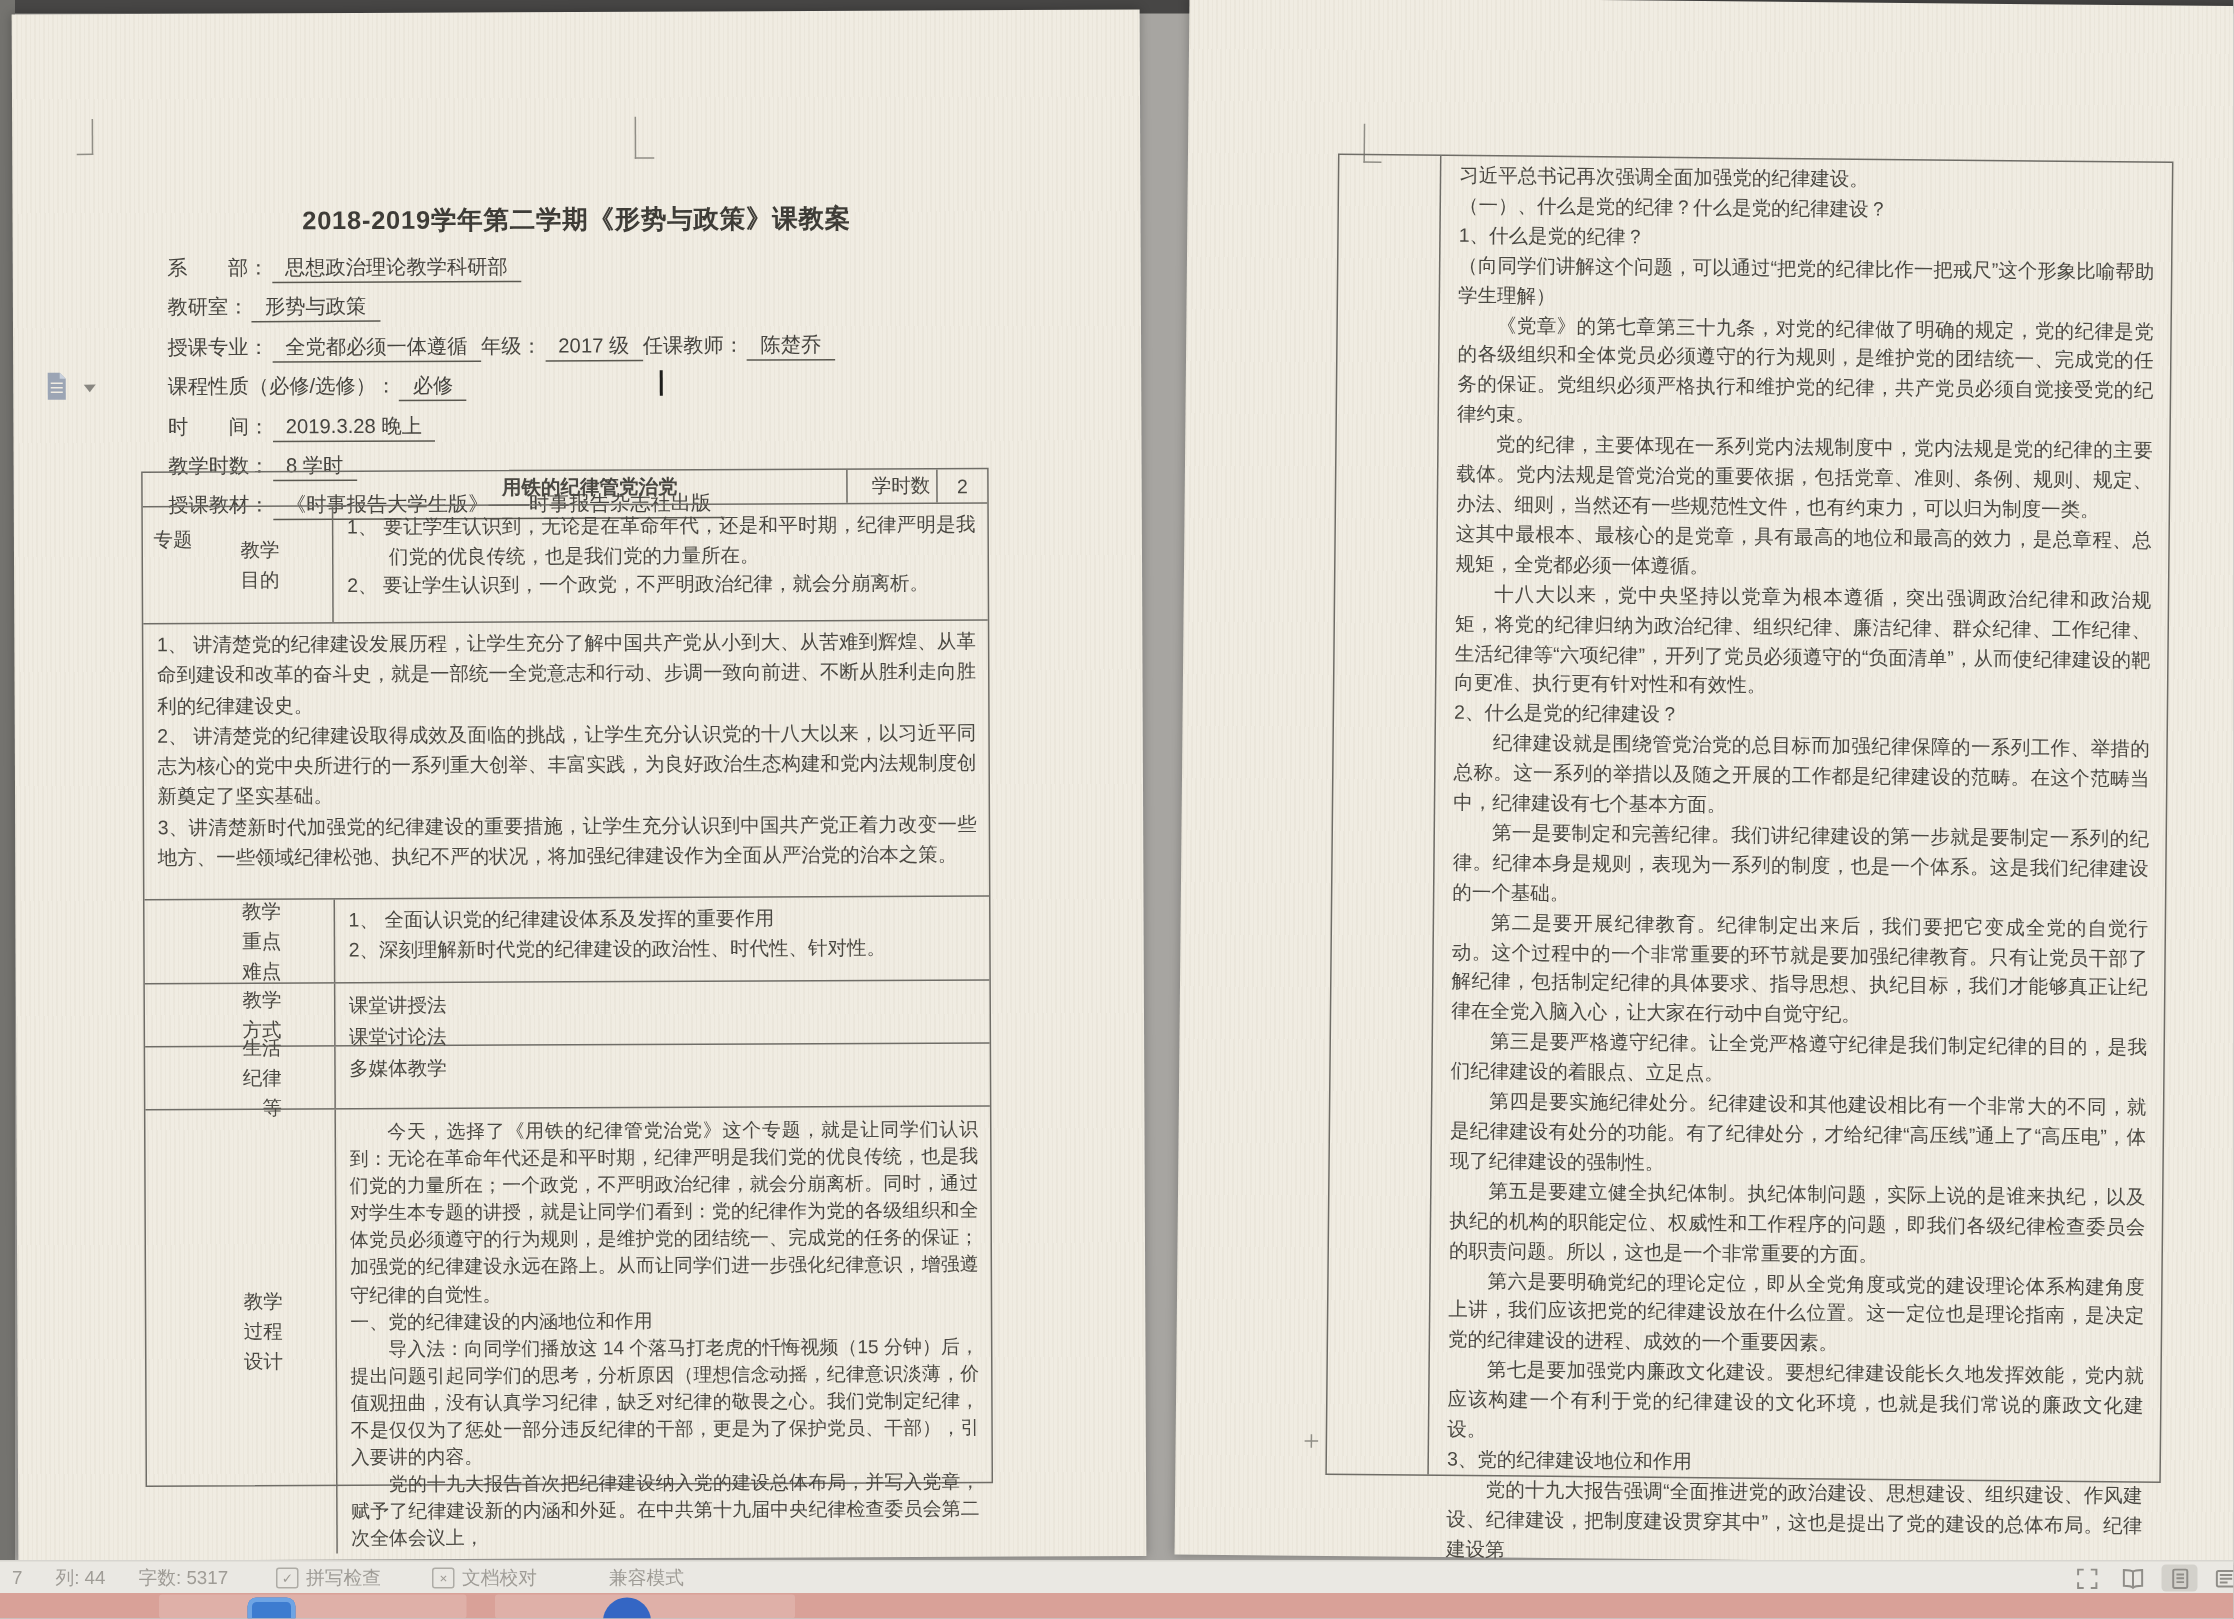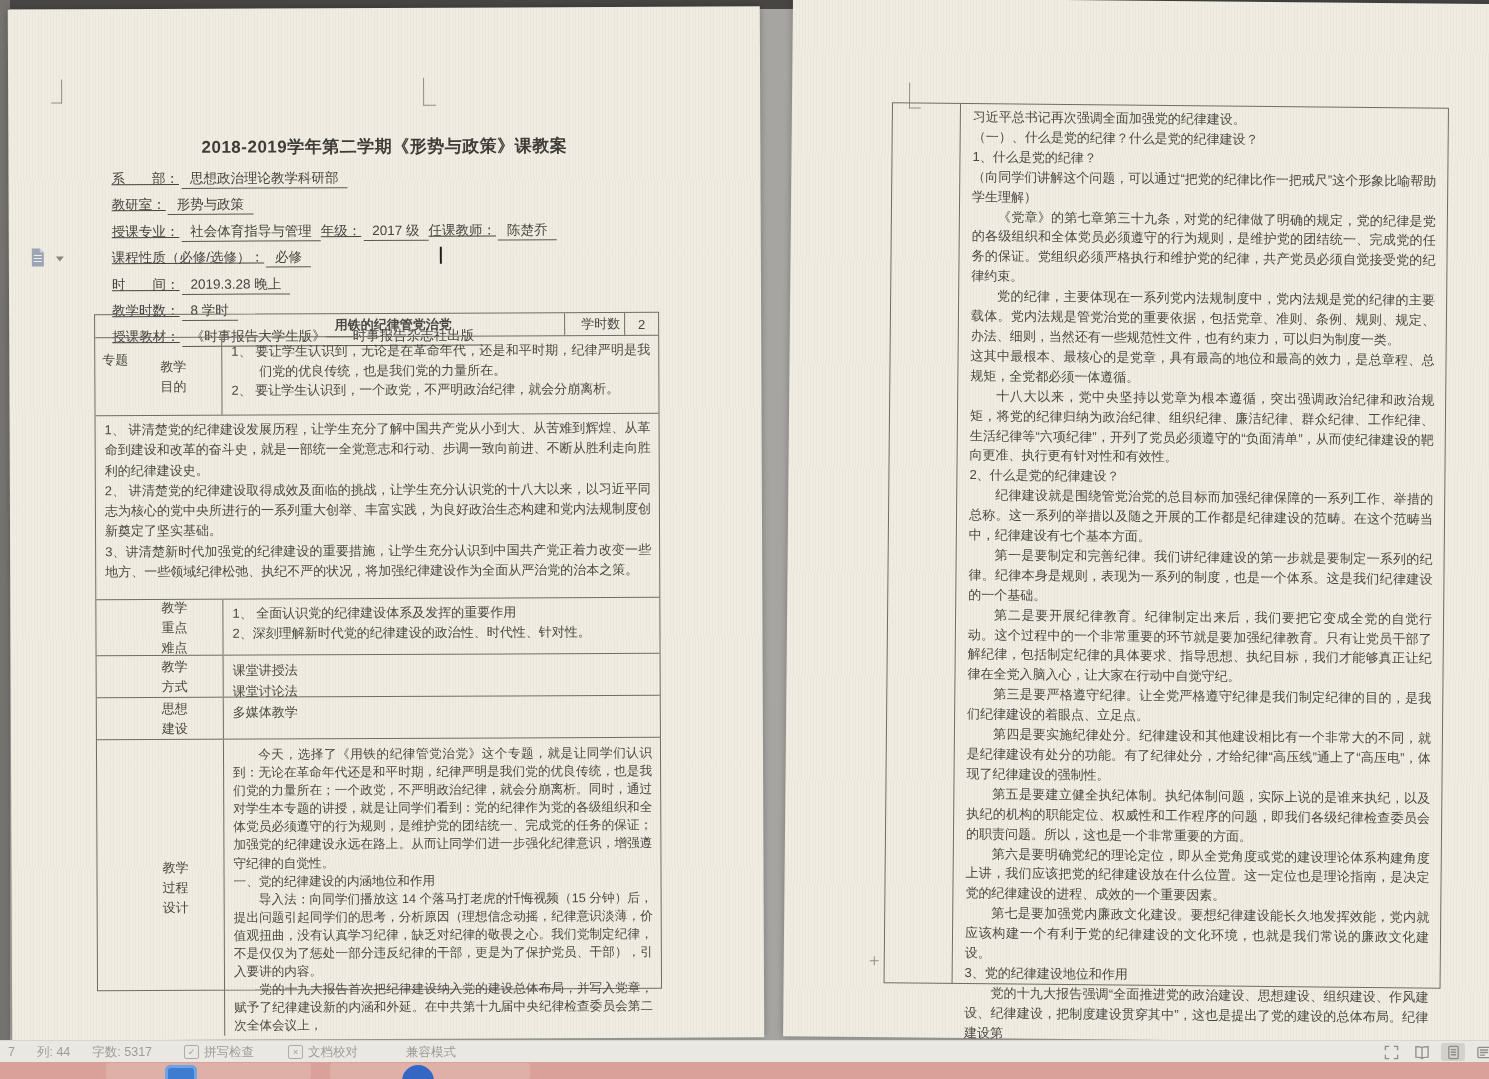--- a/index.html
+++ b/index.html
@@ -24,21 +24,21 @@
 
   .anchor-icon{position:absolute;left:21px;top:238px;}
   .anchor-tri{position:absolute;left:47px;top:247px;width:0;height:0;
     border-left:4px solid transparent;border-right:4px solid transparent;border-top:5px solid #6f6e69;opacity:.8;}
 
   .doc-title{position:absolute;top:127px;left:0;width:100%;margin:0;text-align:center;
     font-size:17px;font-weight:bold;color:#3e3c37;letter-spacing:.5px;}
 
   .form{position:absolute;left:103px;top:161px;width:620px;font-size:13.5px;color:#46443f;}
   .form-row{display:flex;align-items:baseline;margin-bottom:7.4px;white-space:nowrap;}
-  .fl{margin-right:2px;text-decoration:underline;}
+  .fl{margin-right:2px;}
   .fv{border-bottom:1px solid #5a5850;padding:0 9px;}
 
   .caret{position:absolute;left:431px;top:239px;width:2px;height:17px;background:#1d1d1b;}
 
   .ltable{position:absolute;left:85px;top:305px;width:565px;height:677px;box-sizing:border-box;
     border:1.2px solid #6f6d67;display:flex;flex-direction:column;font-size:13px;}
   .trow{display:flex;border-bottom:1.2px solid #6f6d67;box-sizing:border-box;flex:none;}
   .trow:last-child{border-bottom:none;flex:1;}
   .lab{width:127px;box-sizing:border-box;border-right:1.2px solid #6f6d67;flex:none;
     display:flex;align-items:center;justify-content:center;}
@@ -114,21 +114,21 @@
         </div>
 
         <div class="form-row">
           <span class="fl">教研室：</span>
           <span class="fv">形势与政策</span>
 
         </div>
 
         <div class="form-row">
           <span class="fl">授课专业：</span>
-          <span class="fv">社会体育指导与管理</span>
+          <span class="fv">全党都必须一体遵循</span>
           <span class="fl">年级：</span>
           <span class="fv">2017 级</span>
           <span class="fl">任课教师：</span>
           <span class="fv">陈楚乔</span>
         </div>
 
         <div class="form-row">
           <span class="fl">课程性质（必修/选修）：</span>
           <span class="fv">必修</span>
 
@@ -195,21 +195,21 @@
             <span class="labwrap">教学方式</span>
           </div>
         <div class="body">
 
         <p class="mline">课堂讲授法</p>
             <p class="mline">课堂讨论法</p>
           </div>
       </div>
       <div class="trow r-approach">
         <div class="lab">
-            <span class="labwrap">思想建设</span>
+            <span class="labwrap">生活纪律等</span>
           </div>
         <div class="body">
 
         <p class="mline">多媒体教学</p>
           </div>
       </div>
       <div class="trow r-proc">
         <div class="lab">
             <span class="labwrap">教学过程设计</span>
           </div>

